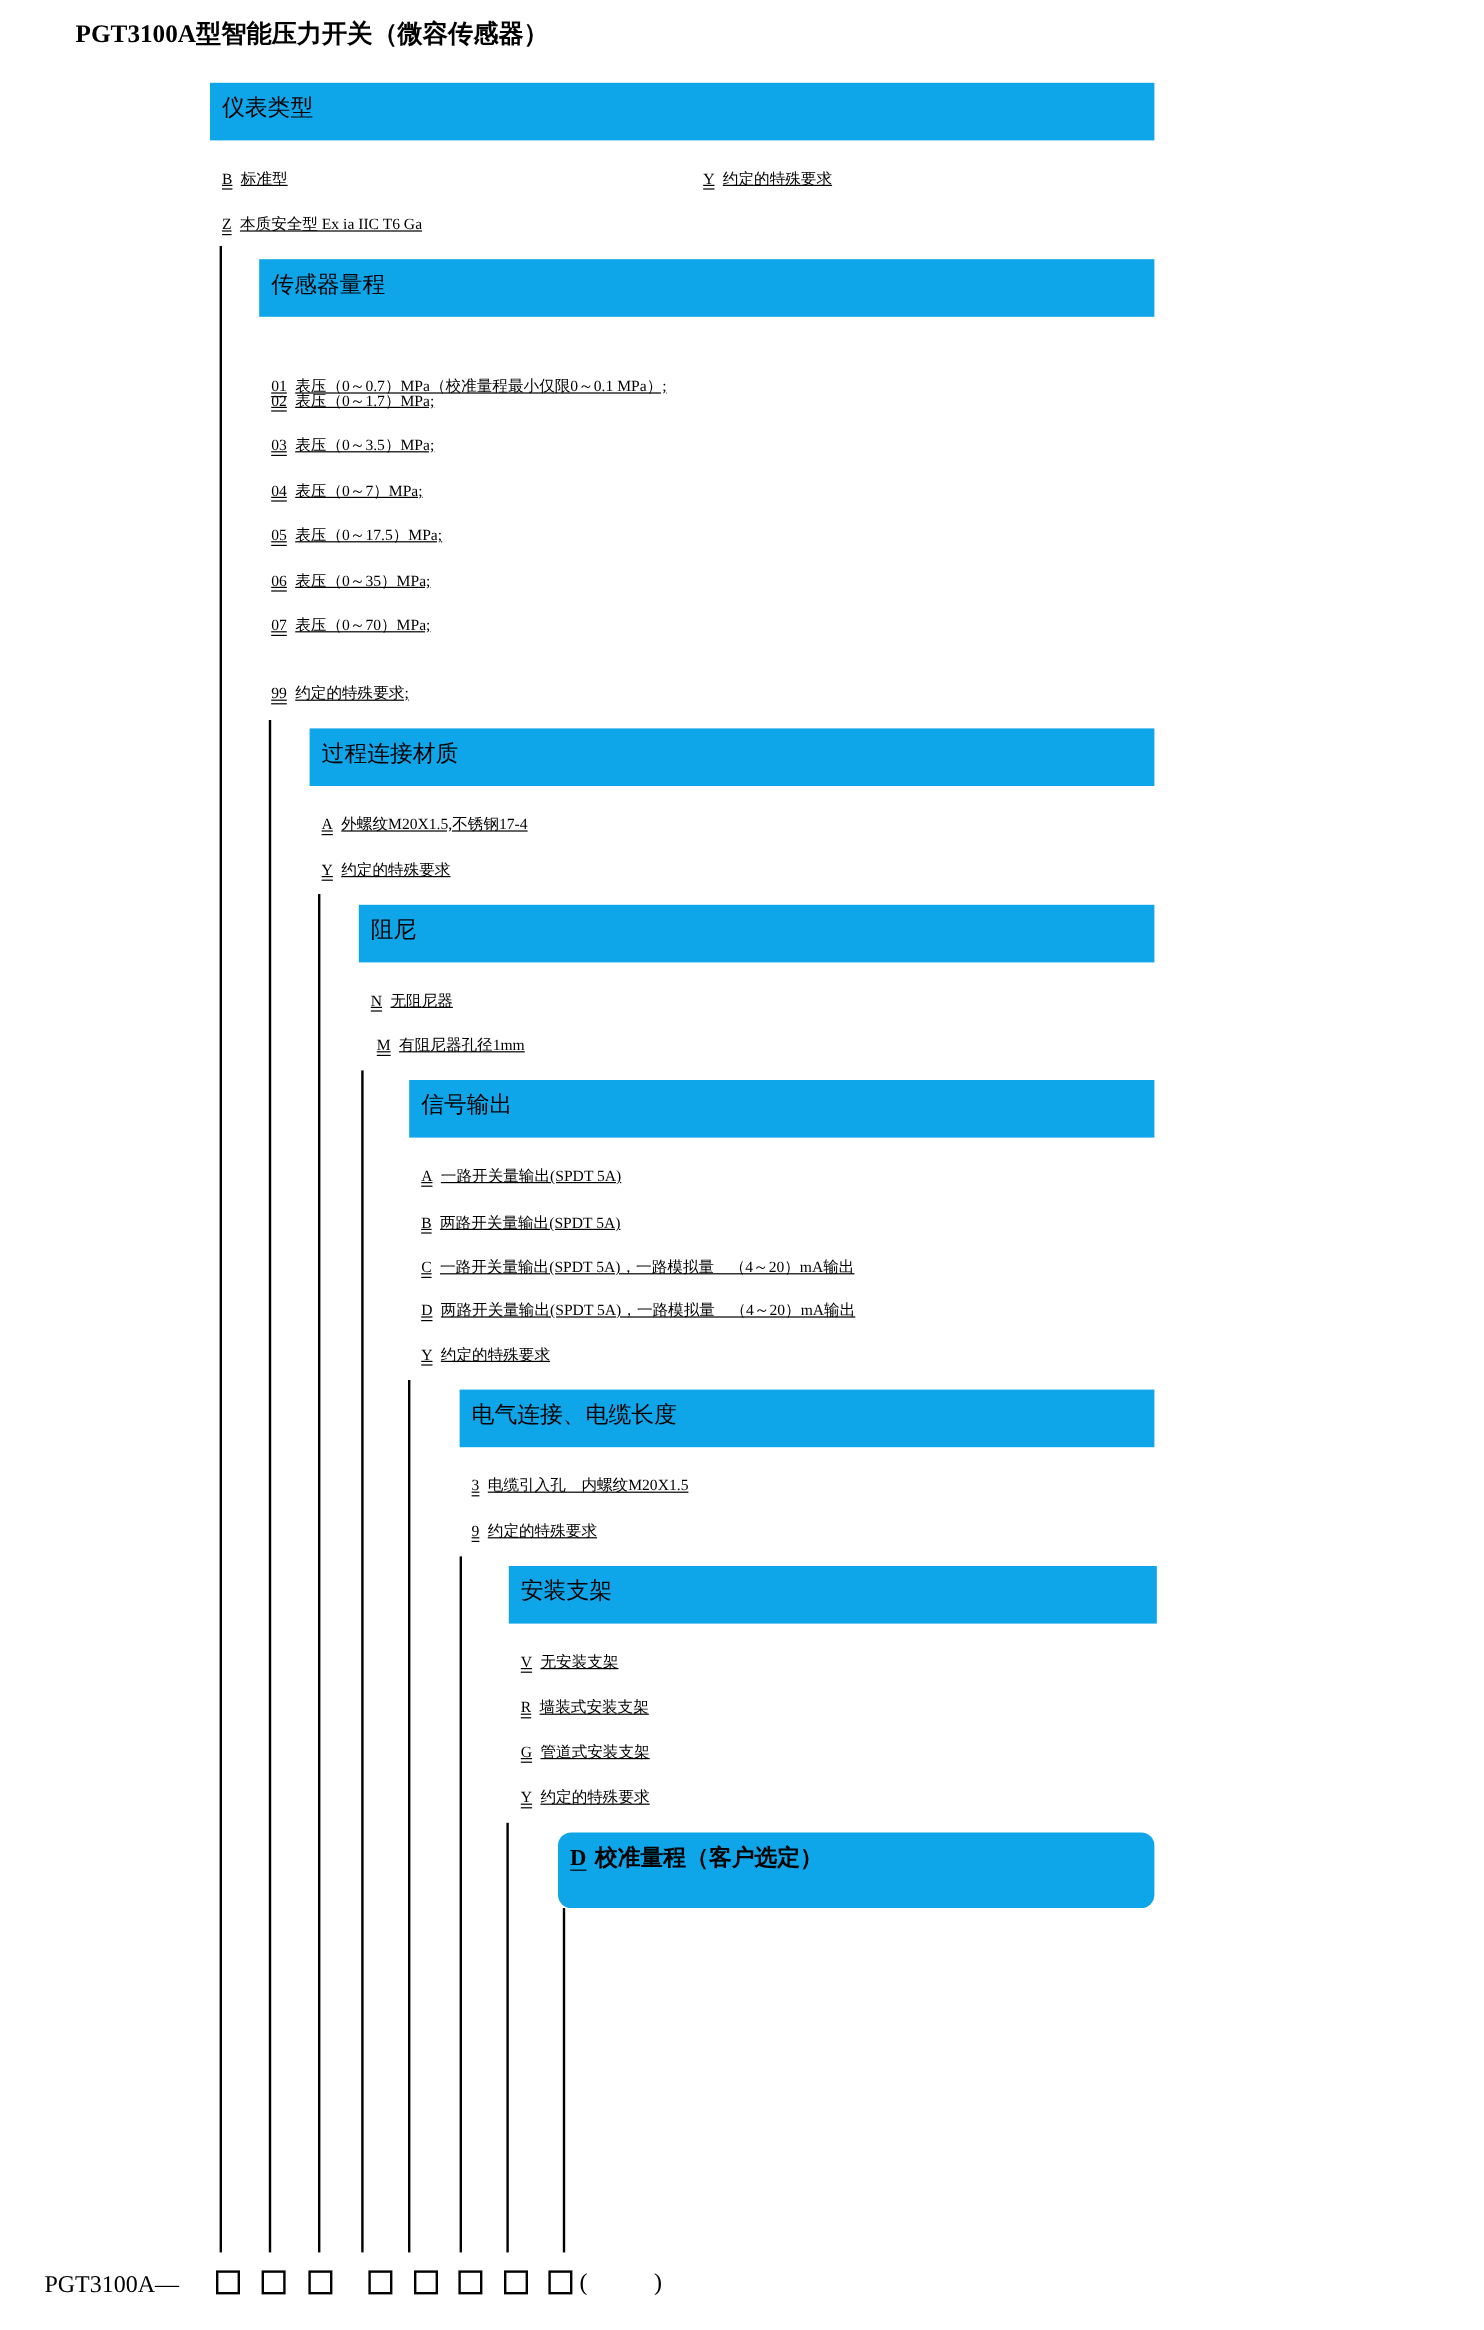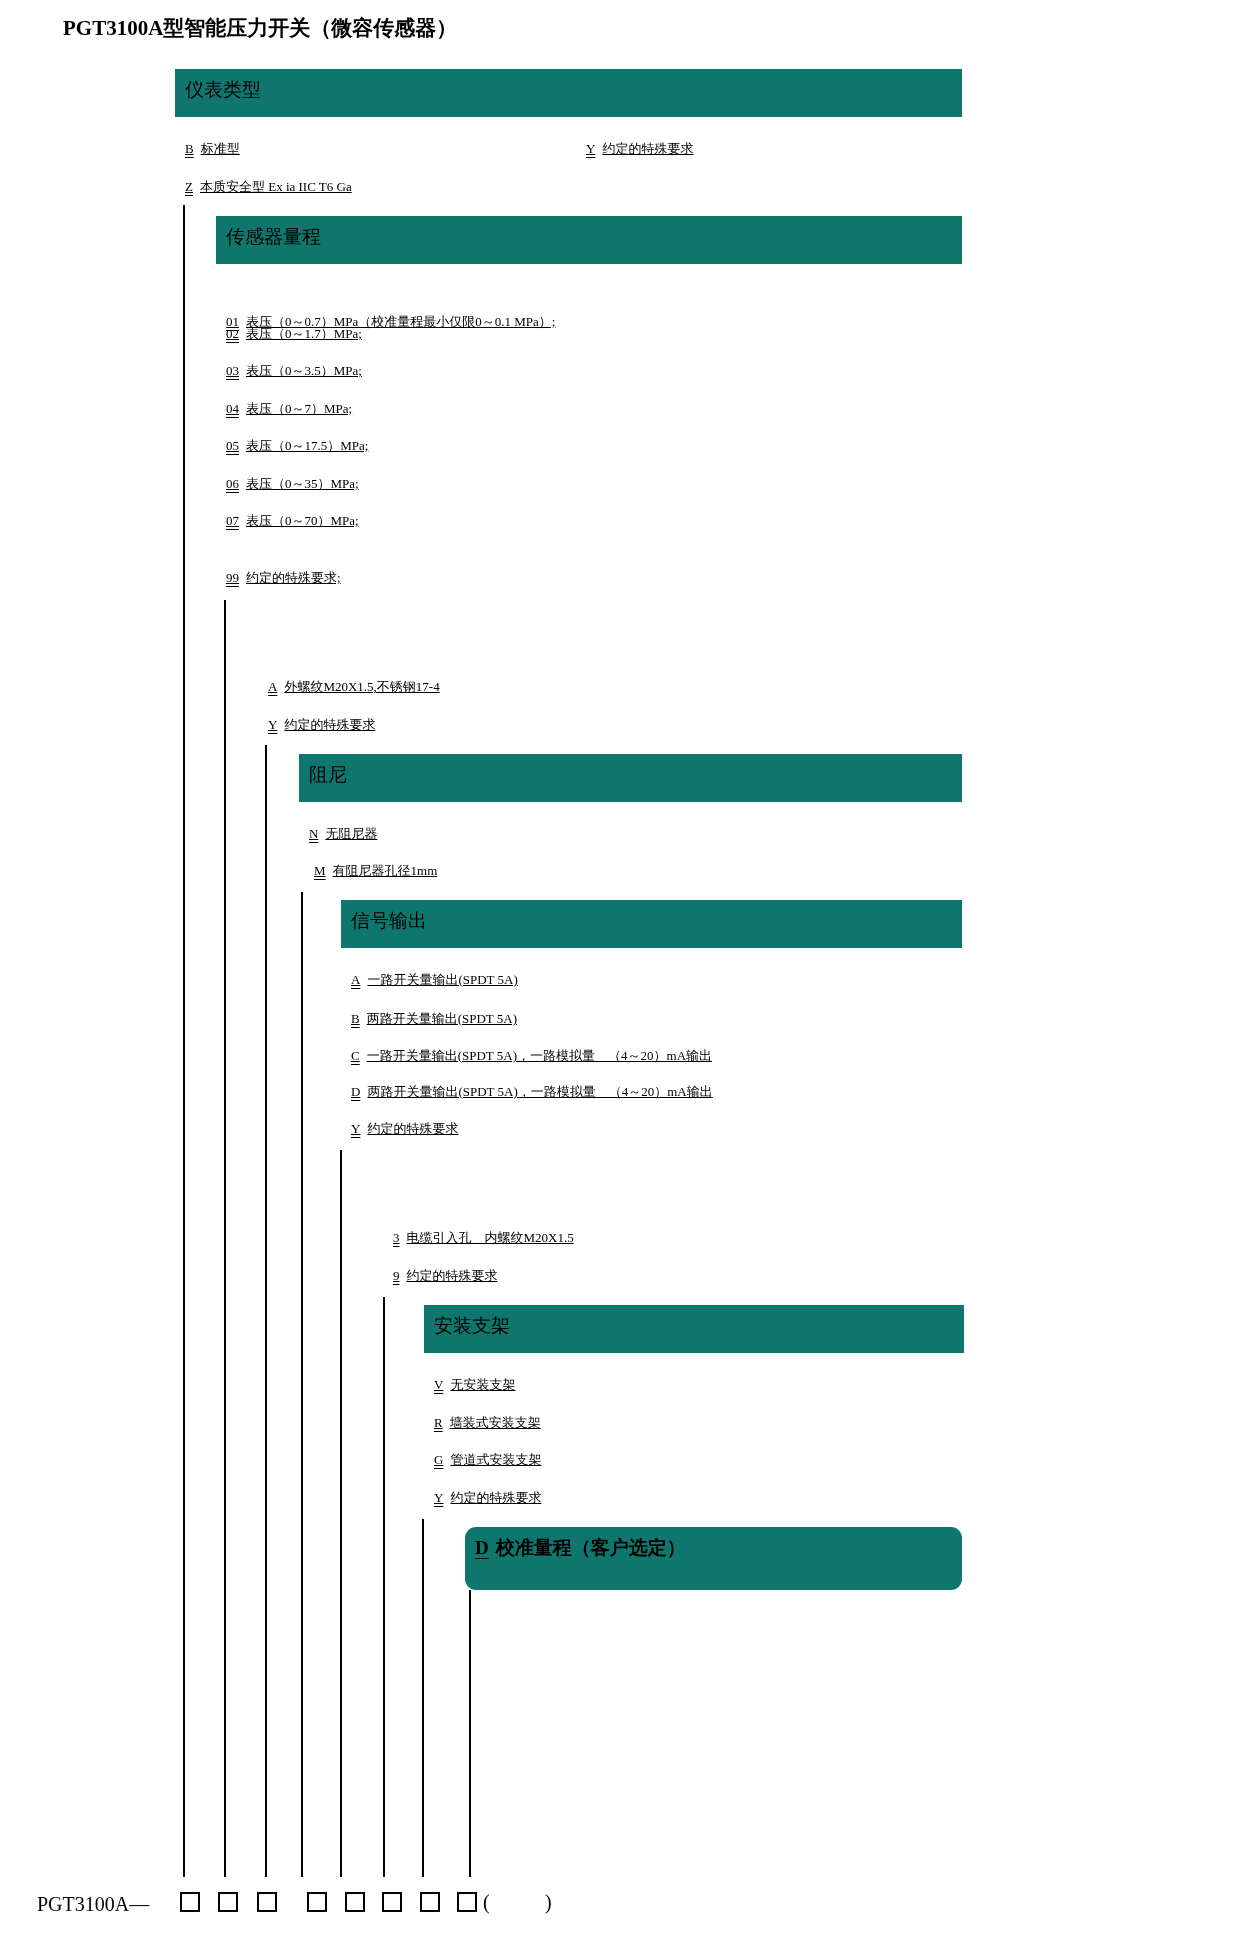--- a/index.html
+++ b/index.html
@@ -1,19 +1,19 @@
 <!DOCTYPE html>
 <html><head>
 <meta charset="utf-8">
 <style>
   html,body{margin:0;padding:0;background:#fff;}
   .page{position:relative;width:1237px;height:1942px;background:#ffffff;
         font-family:"Liberation Serif","DejaVu Serif",serif;color:#000;overflow:hidden;}
   .title{position:absolute;left:63px;top:14px;font-size:21px;font-weight:bold;white-space:nowrap;}
-  .bar{position:absolute;height:48px;background:#0f766e;box-sizing:border-box;
+  .bar{position:absolute;height:48px;background:#0ea5e9;box-sizing:border-box;
        padding:8px 0 0 10px;font-size:19px;white-space:nowrap;}
   .bar.tall{height:63px;}
   .bar.bold{font-weight:bold;border-radius:11px;}
   .opt{position:absolute;font-size:13px;white-space:nowrap;text-decoration:underline;}
   .code{text-decoration:underline;text-underline-offset:4px;}
   .lbl{margin-left:7px;}
   .vline{position:absolute;width:2px;background:#000;}
   .box{position:absolute;width:20px;height:20px;border:2px solid #000;box-sizing:border-box;background:#fff;}
   .footer-text{position:absolute;font-size:20px;white-space:nowrap;}
 </style>
@@ -60,20 +60,23 @@
     <span class="code">06</span><span class="lbl">表压（0～35）MPa;</span>
   </div>
   <div class="opt" style="left:226px;top:512px;text-align:right;">
     <span class="code">07</span><span class="lbl">表压（0～70）MPa;</span>
   </div>
   <div class="opt" style="left:226px;top:569px;">
     <span class="code">99</span><span class="lbl">约定的特殊要求;</span>
   </div>
   <div class="vline" style="left:224px;top:600px;height:1277px;"></div>
 
+  <div class="bar" style="left:258px;top:607px;width:704px;">
+    <span>过程连接材质</span>
+  </div>
   <div class="opt" style="left:268px;top:678px;">
     <span class="code">A</span><span class="lbl">外螺纹M20X1.5,不锈钢17-4</span>
   </div>
   <div class="opt" style="left:268px;top:716px;">
     <span class="code">Y</span><span class="lbl">约定的特殊要求</span>
   </div>
   <div class="vline" style="left:265px;top:745px;height:1132px;"></div>
 
   <div class="bar" style="left:299px;top:754px;width:663px;">
     <span>阻尼</span>
@@ -99,20 +102,23 @@
     <span class="code">C</span><span class="lbl">一路开关量输出(SPDT 5A)，一路模拟量　（4～20）mA输出</span>
   </div>
   <div class="opt" style="left:351px;top:1083px;">
     <span class="code">D</span><span class="lbl">两路开关量输出(SPDT 5A)，一路模拟量　（4～20）mA输出</span>
   </div>
   <div class="opt" style="left:351px;top:1120px;">
     <span class="code">Y</span><span class="lbl">约定的特殊要求</span>
   </div>
   <div class="vline" style="left:340px;top:1150px;height:727px;"></div>
 
+  <div class="bar" style="left:383px;top:1158px;width:579px;">
+    <span>电气连接、电缆长度</span>
+  </div>
   <div class="opt" style="left:393px;top:1229px;">
     <span class="code">3</span><span class="lbl">电缆引入孔　内螺纹M20X1.5</span>
   </div>
   <div class="opt" style="left:393px;top:1267px;">
     <span class="code">9</span><span class="lbl">约定的特殊要求</span>
   </div>
   <div class="vline" style="left:383px;top:1297px;height:580px;"></div>
 
   <div class="bar" style="left:424px;top:1305px;width:540px;">
     <span>安装支架</span>

